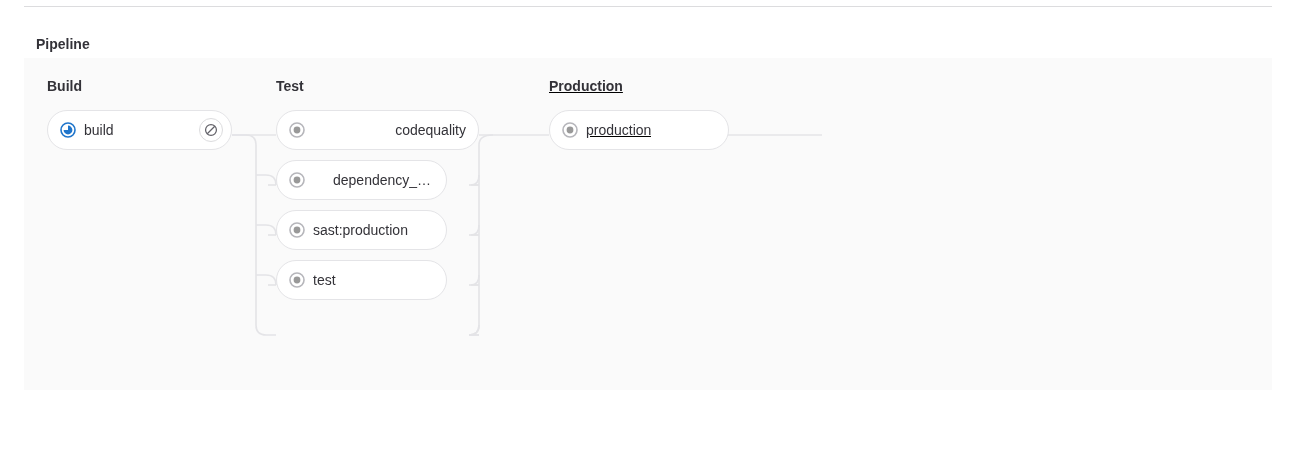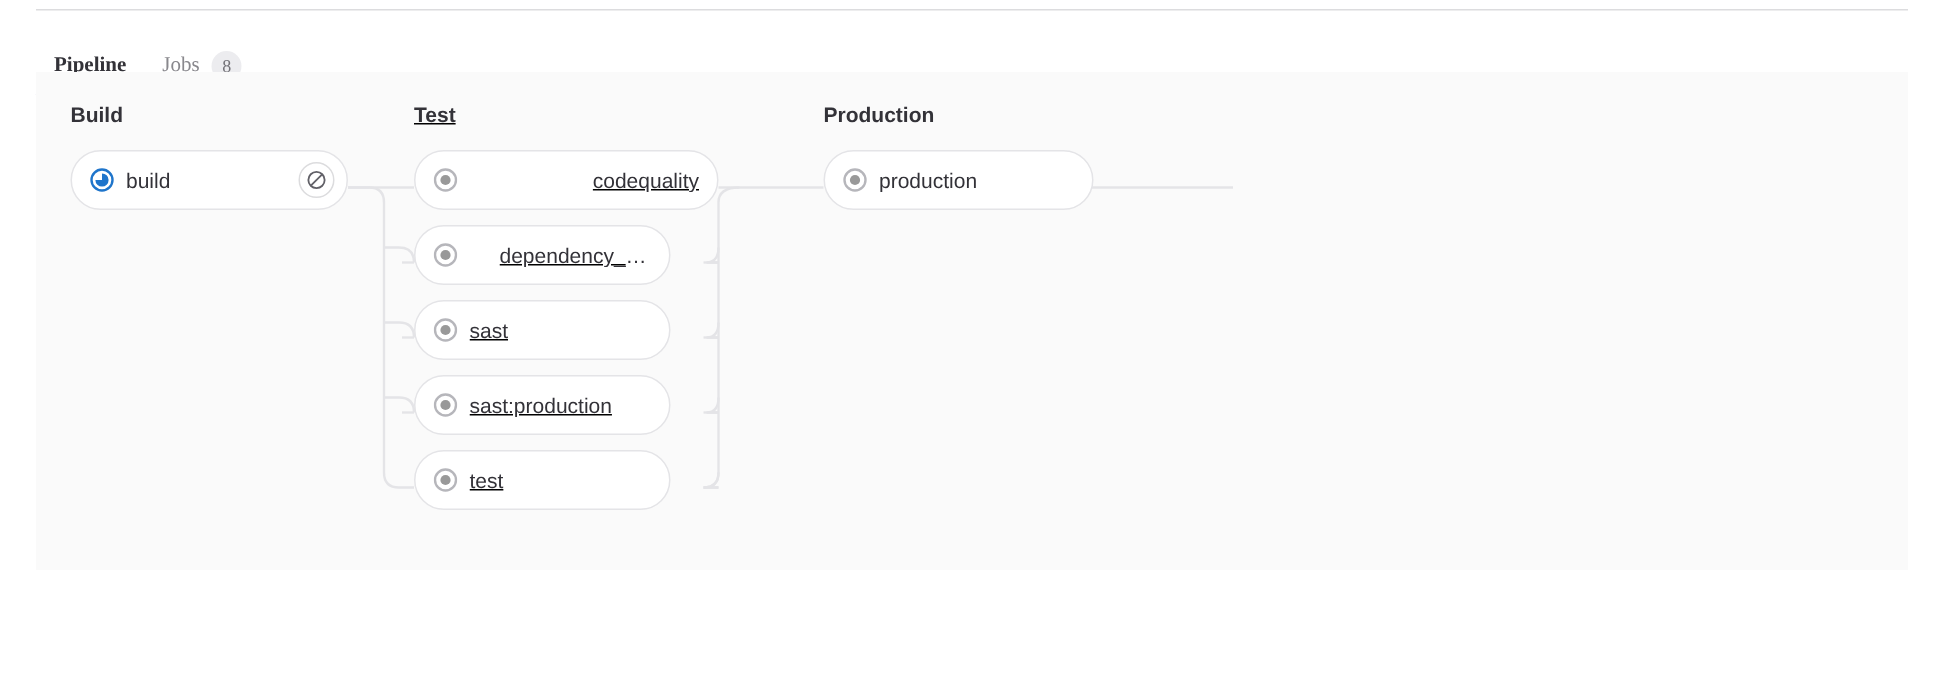--- a/index.html
+++ b/index.html
@@ -23,39 +23,39 @@
     position: absolute; left: 24px; top: 24px; width: 1248px; height: 41px;
     border-bottom: 1px solid #dcdcde;
     display: flex; align-items: flex-start;
   }
   .tab {
     position: relative;
     display: flex; align-items: center; gap: 8px;
     height: 40px; padding: 0 12px;
     font-size: 14px; color: #89888d; cursor: pointer;
     background: transparent; border: 0;
-    font-family: Liberation Serif, serif;
+    font-family: Liberation Sans, sans-serif;
     text-align: center;
   }
   .tab .tab-label { line-height: 1; }
   .tab.active .tab-label { color: #333238; font-weight: bold; }
   .tab.active::after {
     content: ""; position: absolute; left: 0; right: 0; bottom: -1px;
     height: 3px; background: #6666c4; border-radius: 1px;
   }
   .badge {
     display: inline-flex; align-items: center; justify-content: center;
     min-width: 20px; height: 20px; padding: 0 6px;
     border-radius: 10px; background: #ececef; color: #737278;
     font-size: 12px; line-height: 1;
   }
 
   
   .pipeline-panel {
-    position: absolute; left: 24px; top: 48px;
+    position: absolute; left: 24px; top: 58px;
     width: 1248px; height: 332px;
     background: #fafafa;
   }
   .graph { position: relative; width: 100%; height: 100%; }
 
   .edges { position: absolute; left: 0; top: 0; width: 1248px; height: 332px; pointer-events: none; }
 
   .stage { position: absolute; top: 0; }
   .stage-title {
     font-size: 14px; font-weight: bold; color: #333238;
@@ -91,24 +91,20 @@
 </head>
 <body>
 
 <div id="app">
 
   <div class="top-divider"></div>
 
   <div class="tabs">
     <div class="tab active">
       <span class="tab-label">Pipeline</span>
-    </div>
-    <div class="tab">
-      <span class="tab-label">Jobs</span>
-      <span class="badge">8</span>
     </div>
   </div>
 
   <div class="pipeline-panel">
     <div class="graph">
 
       <svg class="edges" viewBox="0 0 1248 332" width="1248" height="332" fill="none">
         <g stroke="#e4e4e7" stroke-width="1.6" fill="none">
 
           <path d="M 208 77 L 252 77"></path>
@@ -150,68 +146,61 @@
             <button class="job-action">
               <svg viewBox="0 0 16 16" width="14" height="14">
                 <circle cx="8" cy="8" r="6.2" fill="none" stroke="#626168" stroke-width="1.4"></circle>
                 <line x1="3.7" y1="12.3" x2="12.3" y2="3.7" stroke="#626168" stroke-width="1.4"></line>
               </svg>
             </button>
           </div>
         </div>
       </div>
 
-      <div class="stage" style="left:252px; top:20px; width:203px;text-decoration:underline;">
+      <div class="stage" style="left:252px; top:20px; width:203px;">
         <div class="stage-title">Test</div>
         <div class="jobs">
 
           <div class="job-pill" style="width:203px;justify-content:space-between;">
             <svg class="status-icon" viewBox="0 0 16 16">
               <circle cx="8" cy="8" r="7" fill="none" stroke="#b6b6bb" stroke-width="1.6"></circle>
               <circle cx="8" cy="8" r="3.4" fill="#999"></circle>
             </svg>
             <span class="job-name">codequality</span>
           </div>
 
           <div class="job-pill" style="width:171px;gap:20px;">
             <svg class="status-icon" viewBox="0 0 16 16">
               <circle cx="8" cy="8" r="7" fill="none" stroke="#b6b6bb" stroke-width="1.6"></circle>
               <circle cx="8" cy="8" r="3.4" fill="#999"></circle>
             </svg>
             <span class="job-name">dependency_s...</span>
           </div>
 
-          <div class="job-pill" style="width:171px;">
-            <svg class="status-icon" viewBox="0 0 16 16">
-              <circle cx="8" cy="8" r="7" fill="none" stroke="#b6b6bb" stroke-width="1.6"></circle>
-              <circle cx="8" cy="8" r="3.4" fill="#999"></circle>
-            </svg>
-            <span class="job-name">sast</span>
-          </div>
 
           <div class="job-pill" style="width:171px;">
             <svg class="status-icon" viewBox="0 0 16 16">
               <circle cx="8" cy="8" r="7" fill="none" stroke="#b6b6bb" stroke-width="1.6"></circle>
               <circle cx="8" cy="8" r="3.4" fill="#999"></circle>
             </svg>
             <span class="job-name">sast:production</span>
           </div>
 
           <div class="job-pill" style="width:171px;">
             <svg class="status-icon" viewBox="0 0 16 16">
               <circle cx="8" cy="8" r="7" fill="none" stroke="#b6b6bb" stroke-width="1.6"></circle>
               <circle cx="8" cy="8" r="3.4" fill="#999"></circle>
             </svg>
             <span class="job-name">test</span>
           </div>
 
         </div>
       </div>
 
-      <div class="stage" style="left:525px; top:20px; width:180px;">
+      <div class="stage" style="left:525px; top:20px; width:180px;text-decoration:underline;">
         <div class="stage-title">Production</div>
         <div class="jobs">
           <div class="job-pill" style="width:180px;">
             <svg class="status-icon" viewBox="0 0 16 16">
               <circle cx="8" cy="8" r="7" fill="none" stroke="#b6b6bb" stroke-width="1.6"></circle>
               <circle cx="8" cy="8" r="3.4" fill="#999"></circle>
             </svg>
             <span class="job-name">production</span>
           </div>
         </div>

